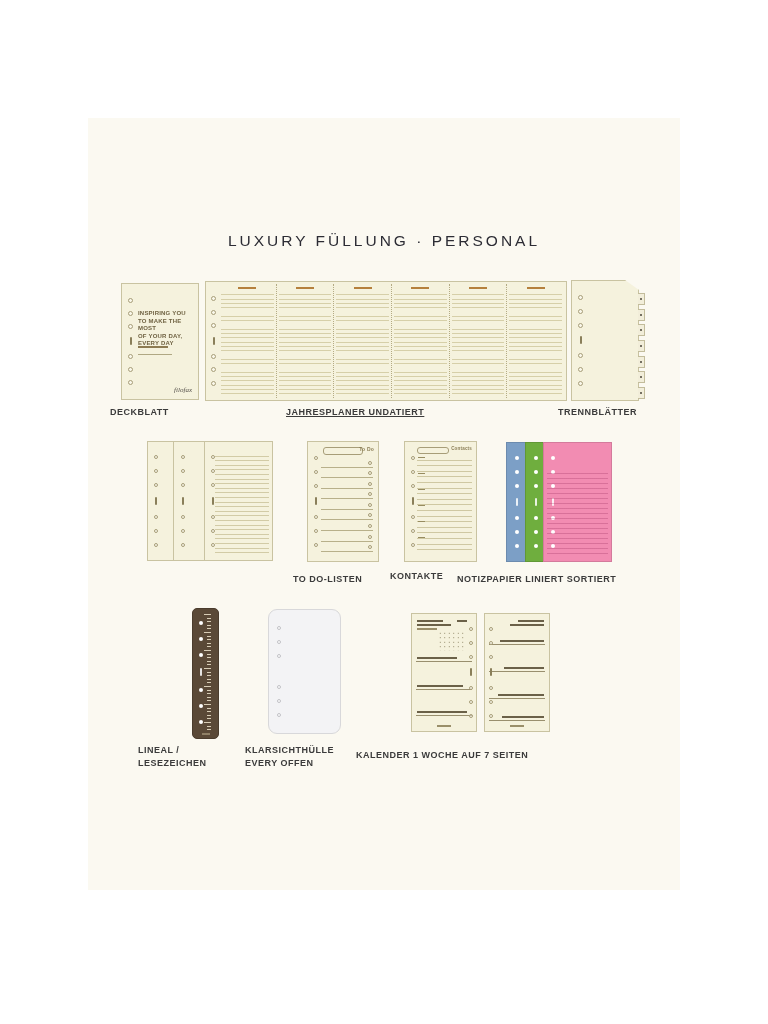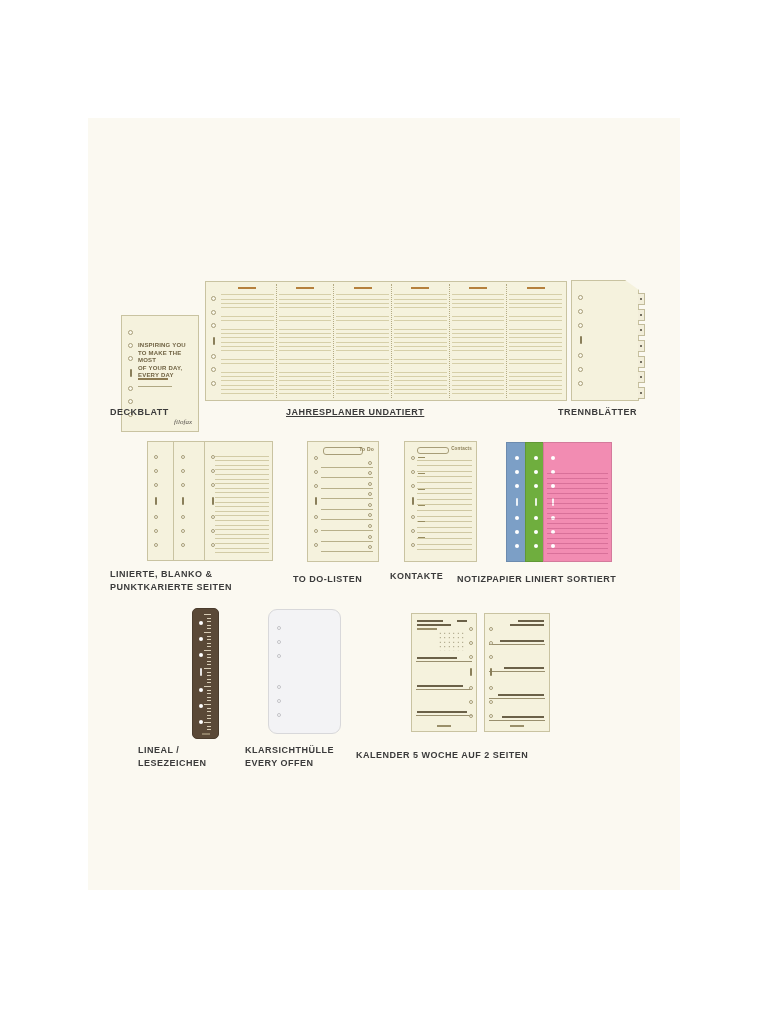--- a/index.html
+++ b/index.html
@@ -104,22 +104,23 @@
 
   .disclaimer{position:absolute;left:0;top:793px;width:768px;text-align:center;font-size:9.3px;
               font-weight:700;color:#2e2e2e;letter-spacing:.15px;white-space:nowrap;}
 </style>
 </head>
 <body>
 
 <div class="canvas">
   <div class="panel"></div>
 
-
-  <div class="page" style="left:121px;top:283px;width:78px;height:117px;margin-top:32px;">
+  <h1 class="title">LUXURY FÜLLUNG · PERSONAL</h1>
+
+  <div class="page" style="left:121px;top:283px;width:78px;height:117px;">
     <div class="holes" style="left:5px;top:14px;bottom:14px;">
       <i></i>
         <i></i>
         <i></i>
         <i class="mid"></i>
         <i></i>
         <i></i>
         <i></i>
     </div>
     <div class="cover-text">INSPIRING YOU
@@ -222,22 +223,20 @@
       <i></i>
         <i></i>
         <i></i>
         <i class="mid"></i>
         <i></i>
         <i></i>
         <i></i>
     </div>
     <div class="lines-area"></div>
   </div>
-  <div class="item-label" style="left:110px;top:568px;width:200px;">LINIERTE, BLANKO &amp;
-PUNKTKARIERTE SEITEN</div>
 
   <div class="page" style="left:307px;top:441px;width:72px;height:121px;">
     <div class="pill" style="left:15px;top:5px;width:38px;height:6px;"></div>
     <div class="tiny-head" style="right:4px;top:4px;">To Do</div>
     <div class="holes holes-sm" style="left:4px;top:14px;bottom:14px;">
       <i></i>
         <i></i>
         <i></i>
         <i class="mid"></i>
         <i></i>
@@ -381,15 +380,15 @@
     <div class="holes holes-sm" style="left:2px;top:13px;bottom:13px;">
       <i></i>
         <i></i>
         <i></i>
         <i class="mid"></i>
         <i></i>
         <i></i>
         <i></i>
     </div>
   </div>
-  <div class="item-label" style="left:356px;top:749px;width:260px;">KALENDER 5 WOCHE AUF 2 SEITEN</div>
+  <div class="item-label" style="left:356px;top:749px;width:260px;">KALENDER 1 WOCHE AUF 7 SEITEN</div>
 
 </div>
 
 </body></html>

